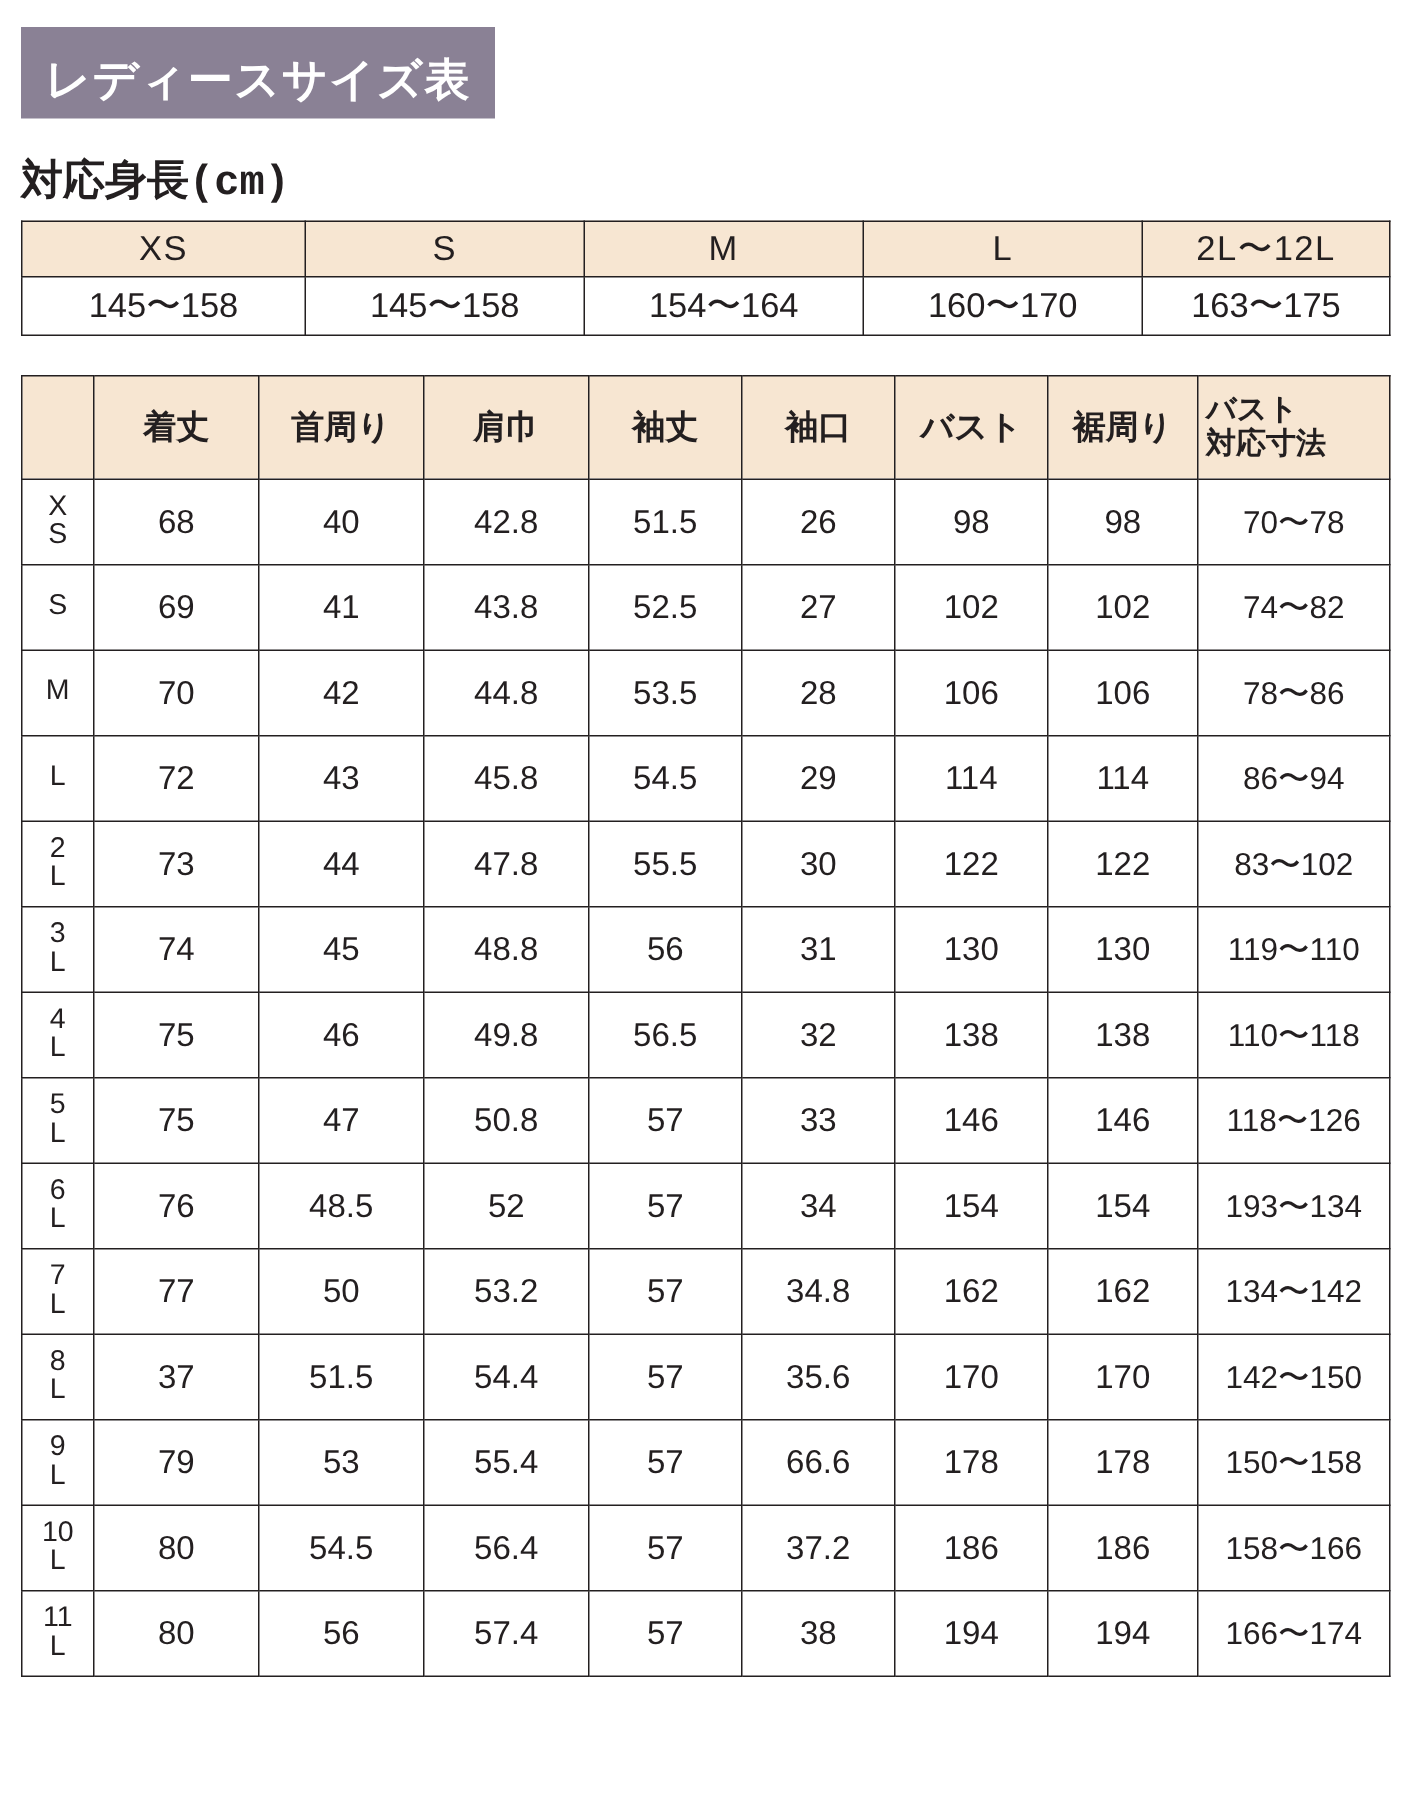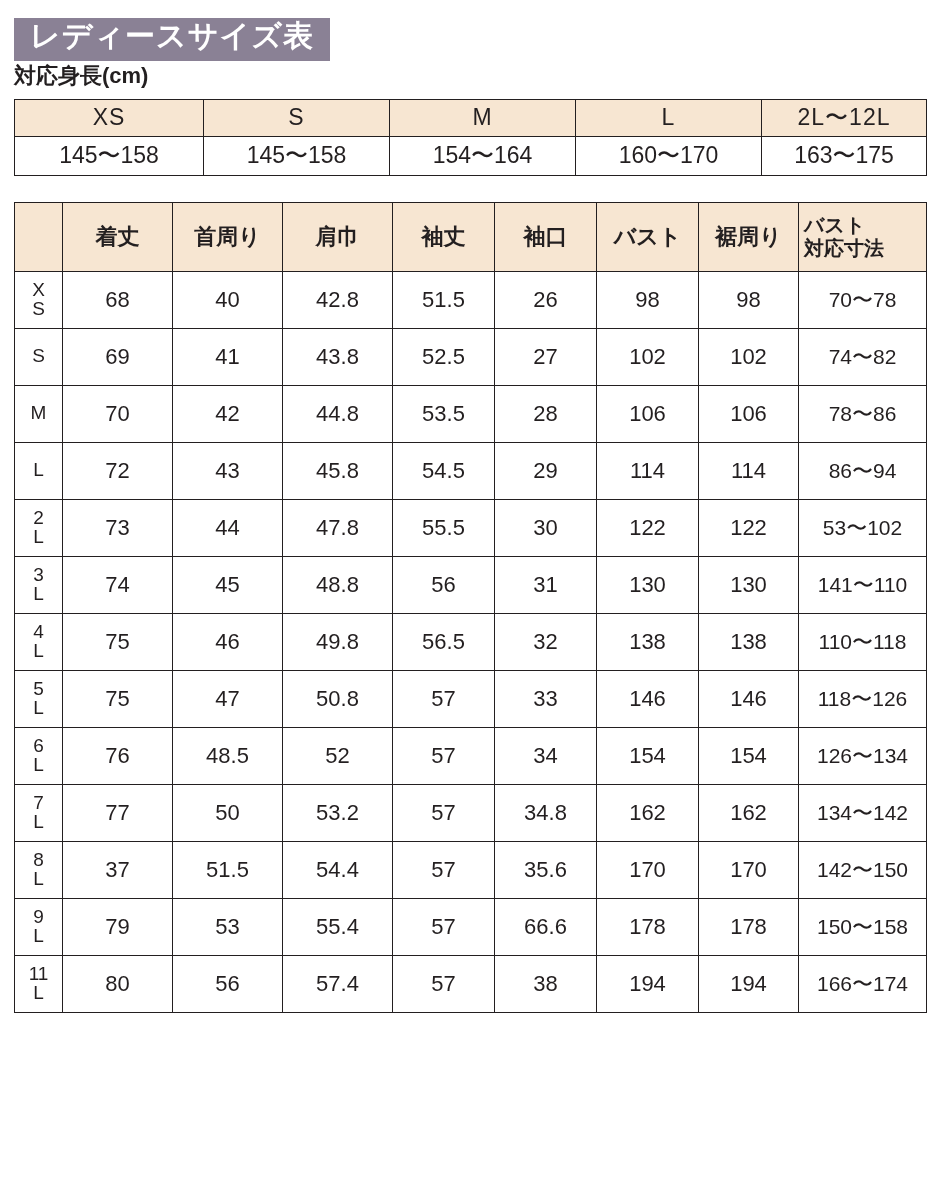--- a/index.html
+++ b/index.html
@@ -23,31 +23,32 @@
   }
 
   
   .title-banner {
     display: inline-block;
     background: #8a8195;
     color: #ffffff;
     font-size: 30px;
     font-weight: bold;
     letter-spacing: 1px;
-    padding: 2px 16px 9px 16px;
+    padding: 20px 16px 9px 16px;
     line-height: 1.05;
   }
 
   
   .sub-label {
-    margin-top: 0;
+    margin-top: 22px;
     margin-bottom: 8px;
-    font-size: 22px;
+    font-size: 28px;
     font-weight: bold;
     letter-spacing: 0px;
+    font-family: Liberation Mono, monospace;
   }
 
   
   table {
     border-collapse: collapse;
     table-layout: fixed;
   }
   td, th {
     border: 1px solid #231f20;
     text-align: center;
@@ -254,35 +255,35 @@
             <span class="sz">2</span>
             <span class="sz">L</span>
           </td>
           <td>73</td>
           <td>44</td>
           <td>47.8</td>
           <td>55.5</td>
           <td>30</td>
           <td>122</td>
           <td>122</td>
-          <td class="last-col">53〜102</td>
+          <td class="last-col">83〜102</td>
         </tr>
         <tr>
           <td class="size-cell">
             <span class="sz">3</span>
             <span class="sz">L</span>
           </td>
           <td>74</td>
           <td>45</td>
           <td>48.8</td>
           <td>56</td>
           <td>31</td>
           <td>130</td>
           <td>130</td>
-          <td class="last-col">141〜110</td>
+          <td class="last-col">119〜110</td>
         </tr>
         <tr>
           <td class="size-cell">
             <span class="sz">4</span>
             <span class="sz">L</span>
           </td>
           <td>75</td>
           <td>46</td>
           <td>49.8</td>
           <td>56.5</td>
@@ -310,21 +311,21 @@
             <span class="sz">6</span>
             <span class="sz">L</span>
           </td>
           <td>76</td>
           <td>48.5</td>
           <td>52</td>
           <td>57</td>
           <td>34</td>
           <td>154</td>
           <td>154</td>
-          <td class="last-col">126〜134</td>
+          <td class="last-col">193〜134</td>
         </tr>
         <tr>
           <td class="size-cell">
             <span class="sz">7</span>
             <span class="sz">L</span>
           </td>
           <td>77</td>
           <td>50</td>
           <td>53.2</td>
           <td>57</td>
@@ -356,20 +357,34 @@
           <td>53</td>
           <td>55.4</td>
           <td>57</td>
           <td>66.6</td>
           <td>178</td>
           <td>178</td>
           <td class="last-col">150〜158</td>
         </tr>
         <tr>
           <td class="size-cell">
+            <span class="sz">10</span>
+            <span class="sz">L</span>
+          </td>
+          <td>80</td>
+          <td>54.5</td>
+          <td>56.4</td>
+          <td>57</td>
+          <td>37.2</td>
+          <td>186</td>
+          <td>186</td>
+          <td class="last-col">158〜166</td>
+        </tr>
+        <tr>
+          <td class="size-cell">
             <span class="sz">11</span>
             <span class="sz">L</span>
           </td>
           <td>80</td>
           <td>56</td>
           <td>57.4</td>
           <td>57</td>
           <td>38</td>
           <td>194</td>
           <td>194</td>

